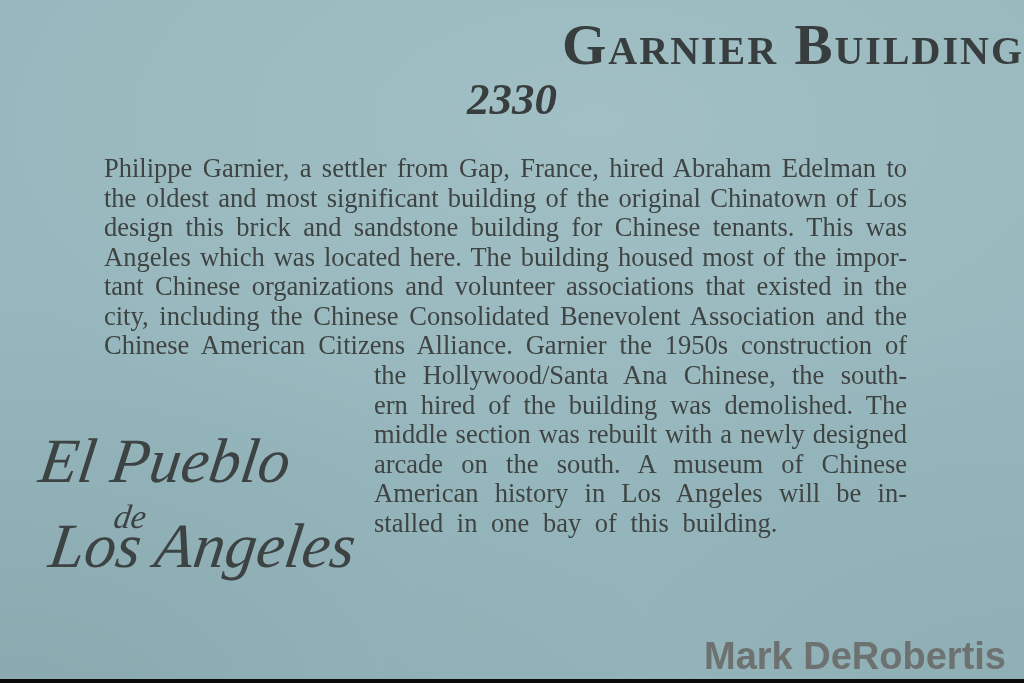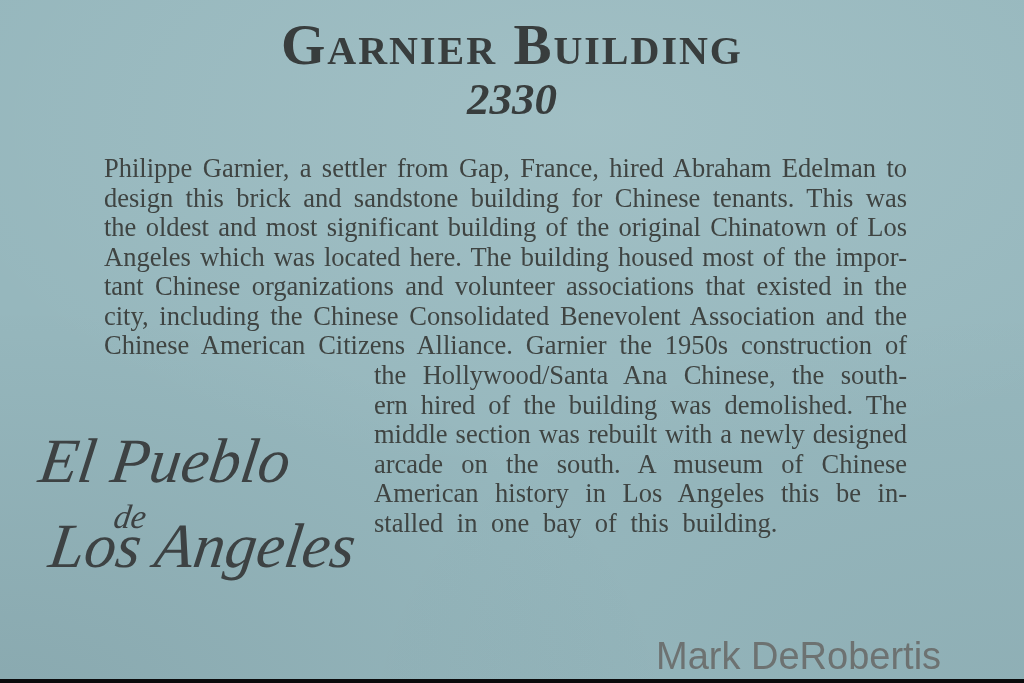--- a/index.html
+++ b/index.html
@@ -8,21 +8,21 @@
     background:#96b7bd;
     background-image:
       radial-gradient(95% 75% at 58% 18%, rgba(230,244,244,0.14), rgba(230,244,244,0) 70%),
       radial-gradient(120% 110% at 0% 105%, rgba(20,40,50,0.10), rgba(20,40,50,0) 55%),
       radial-gradient(120% 110% at 100% 105%, rgba(20,40,50,0.06), rgba(20,40,50,0) 55%);
     font-family:"Liberation Serif", serif;
     color:#3f4442;
   }
   .title {
     position:absolute; top:16px; left:0; width:100%;
-    text-align:center; font-weight:bold; font-variant:small-caps;
+    text-align:right; font-weight:bold; font-variant:small-caps;
     font-size:57px; line-height:1; letter-spacing:2px; color:#383d3d;
   }
   .year {
     position:absolute; top:77px; left:0; width:100%;
     text-align:center; font-style:italic; font-weight:bold;
     font-size:45px; line-height:1; color:#383d3d;
   }
   .para { position:absolute; font-size:26.5px; line-height:29.5px; color:#3f4442; }
   .para-full   { left:104px; top:154px; width:803px; }
   .para-indent { left:374px; top:361px; width:533px; }
@@ -30,53 +30,53 @@
   .jline.endline { text-align:right; text-align-last:left; word-spacing:7px; }
   .logo {
     position:absolute; left:36px; top:408px; width:330px; height:185px;
     font-style:italic; color:#3d4243;
   }
   .logo span { position:absolute; line-height:1; transform:skewX(-8deg); white-space:nowrap; }
   .logo .l1 { left:4px;  top:22px;  font-size:63px; }
   .logo .l2 { left:78px; top:92px;  font-size:34px; }
   .logo .l3 { left:14px; top:107px; font-size:63px; }
   .watermark {
-    position:absolute; left:656px; top:637px;
-    font-family:"Liberation Sans", sans-serif; font-weight:normal;
+    position:absolute; left:704px; top:637px;
+    font-family:"Liberation Sans", sans-serif; font-weight:bold;
     font-size:38px; line-height:1; color:#6d7271;
   }
   .edge-strip {
     position:absolute; left:0; bottom:0; width:1024px; height:4px;
     background:#0b0b0c;
   }
 </style>
 </head>
 <body>
 
 <div class="stage">
 
   <div class="title">Garnier Building</div>
   <div class="year">2330</div>
 
   <div class="para para-full">
     <div class="jline">Philippe Garnier, a settler from Gap, France, hired Abraham Edelman to</div>
+    <div class="jline">the oldest and most significant building of the original Chinatown of Los</div>
     <div class="jline">design this brick and sandstone building for Chinese tenants. This was</div>
-    <div class="jline">the oldest and most significant building of the original Chinatown of Los</div>
     <div class="jline">Angeles which was located here. The building housed most of the impor-</div>
     <div class="jline">tant Chinese organizations and volunteer associations that existed in the</div>
     <div class="jline">city, including the Chinese Consolidated Benevolent Association and the</div>
     <div class="jline">Chinese American Citizens Alliance. Garnier the 1950s construction of</div>
   </div>
 
   <div class="para para-indent">
     <div class="jline">the Hollywood/Santa Ana Chinese, the south-</div>
     <div class="jline">ern hired of the building was demolished. The</div>
     <div class="jline">middle section was rebuilt with a newly designed</div>
     <div class="jline">arcade on the south. A museum of Chinese</div>
-    <div class="jline">American history in Los Angeles this be in-</div>
+    <div class="jline">American history in Los Angeles will be in-</div>
     <div class="jline endline">stalled in one bay of this building.</div>
   </div>
 
   <div class="logo">
     <span class="l1">El Pueblo</span>
     <span class="l2">de</span>
     <span class="l3">Los Angeles</span>
   </div>
 
   <div class="watermark">Mark DeRobertis</div>

